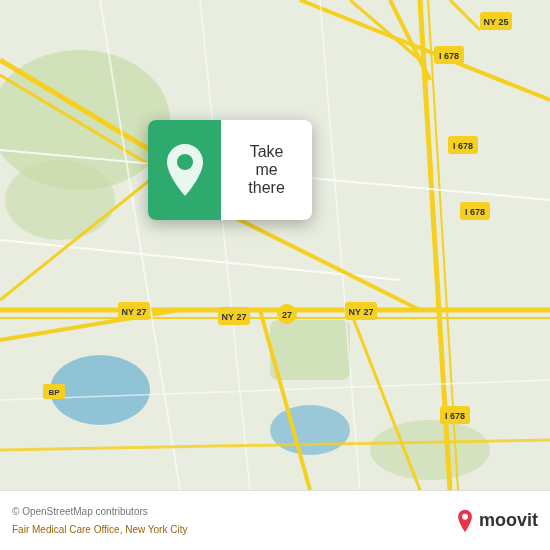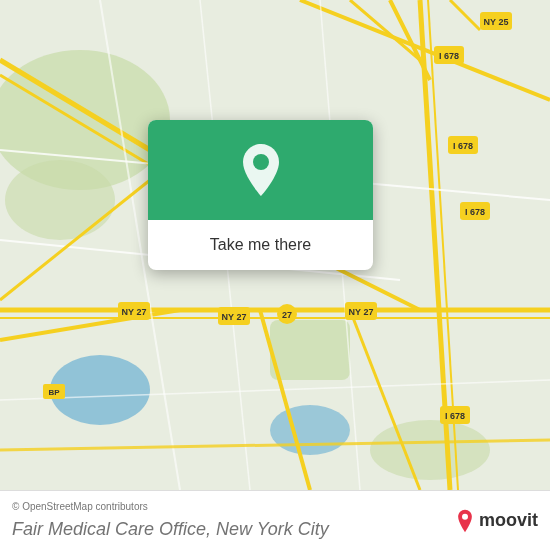--- a/index.html
+++ b/index.html
@@ -25,27 +25,27 @@
       height: 100%;
       position: absolute;
       top: 0; left: 0;
     }
 
     
     #popup-card {
       position: absolute;
       top: 120px;
       left: 148px;
-      width: 225px;
+      width: 164px;
       background: white;
       border-radius: 8px;
       box-shadow: 0 4px 16px rgba(0,0,0,0.3);
       overflow: hidden;
       display: flex;
-      flex-direction: column;
+      flex-direction: row;
       align-items: center;
       justify-content: flex-end;
     }
 
     #popup-green-area {
       background-color: #2eaa6e;
       width: 100%;
       height: 100px;
       display: flex;
       align-items: center;
@@ -88,24 +88,23 @@
       position: relative;
     }
 
     #attribution-text {
       font-size: 10px;
       color: #777;
       margin-bottom: 7px;
     }
 
     #location-text {
-      font-size: 18px;
-      color: #737373;
+      font-size: 10px;
+      color: #a16207;
       font-weight: 400;
-      font-style: italic;
     }
 
     #moovit-logo {
       position: absolute;
       right: 12px;
       top: 50%;
       transform: translateY(-50%);
       display: flex;
       align-items: center;
       gap: 4px;

